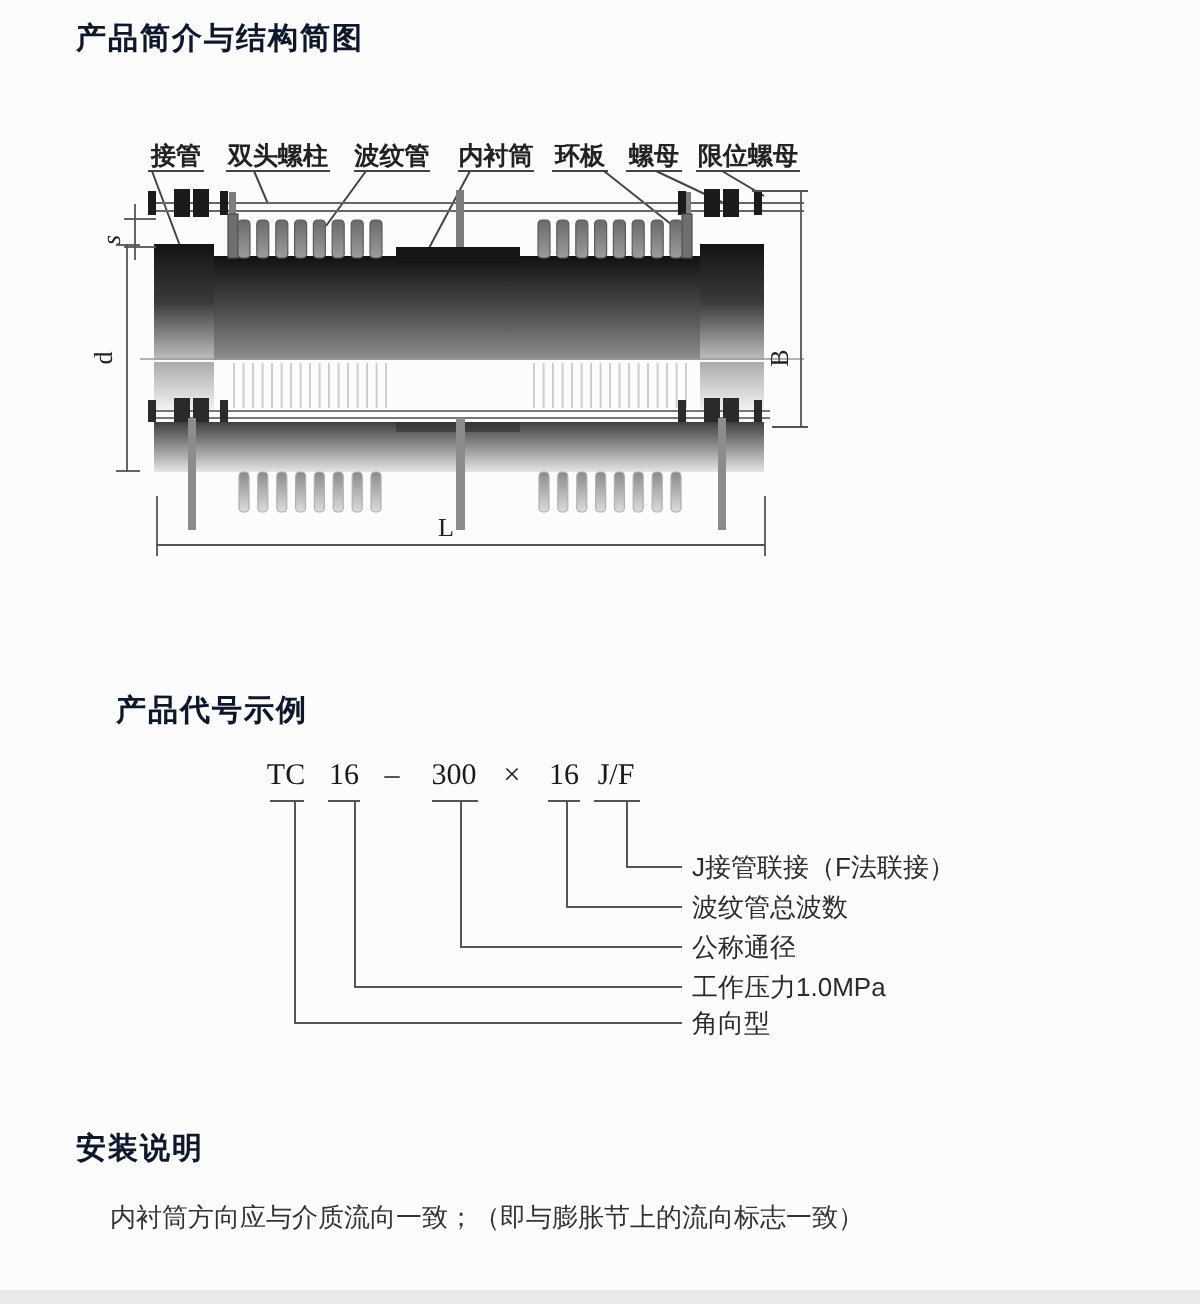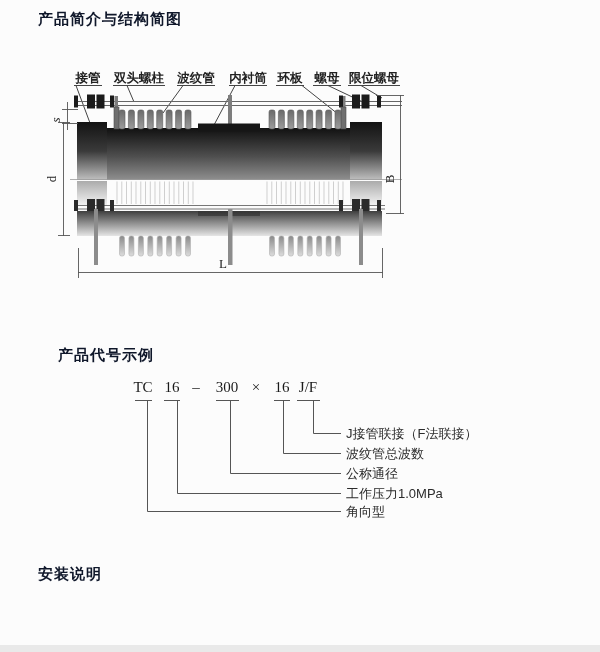--- a/index.html
+++ b/index.html
@@ -323,16 +323,17 @@
         <text class="code-expl" x="246" y="102">公称通径</text>
         <text class="code-expl" x="246" y="122">工作压力1.0MPa</text>
         <text class="code-expl" x="246" y="140">角向型</text>
       </g>
     </svg>
   </div>
 
   <div class="heading" id="heading-install">安装说明</div>
 
   <div class="install-para">
+    <p>内衬筒方向应与介质流向一致；（即与膨胀节上的流向标志一致）</p>
   </div>
 
   <div class="bottom-strip"></div>
 </div>
 
 </body></html>

